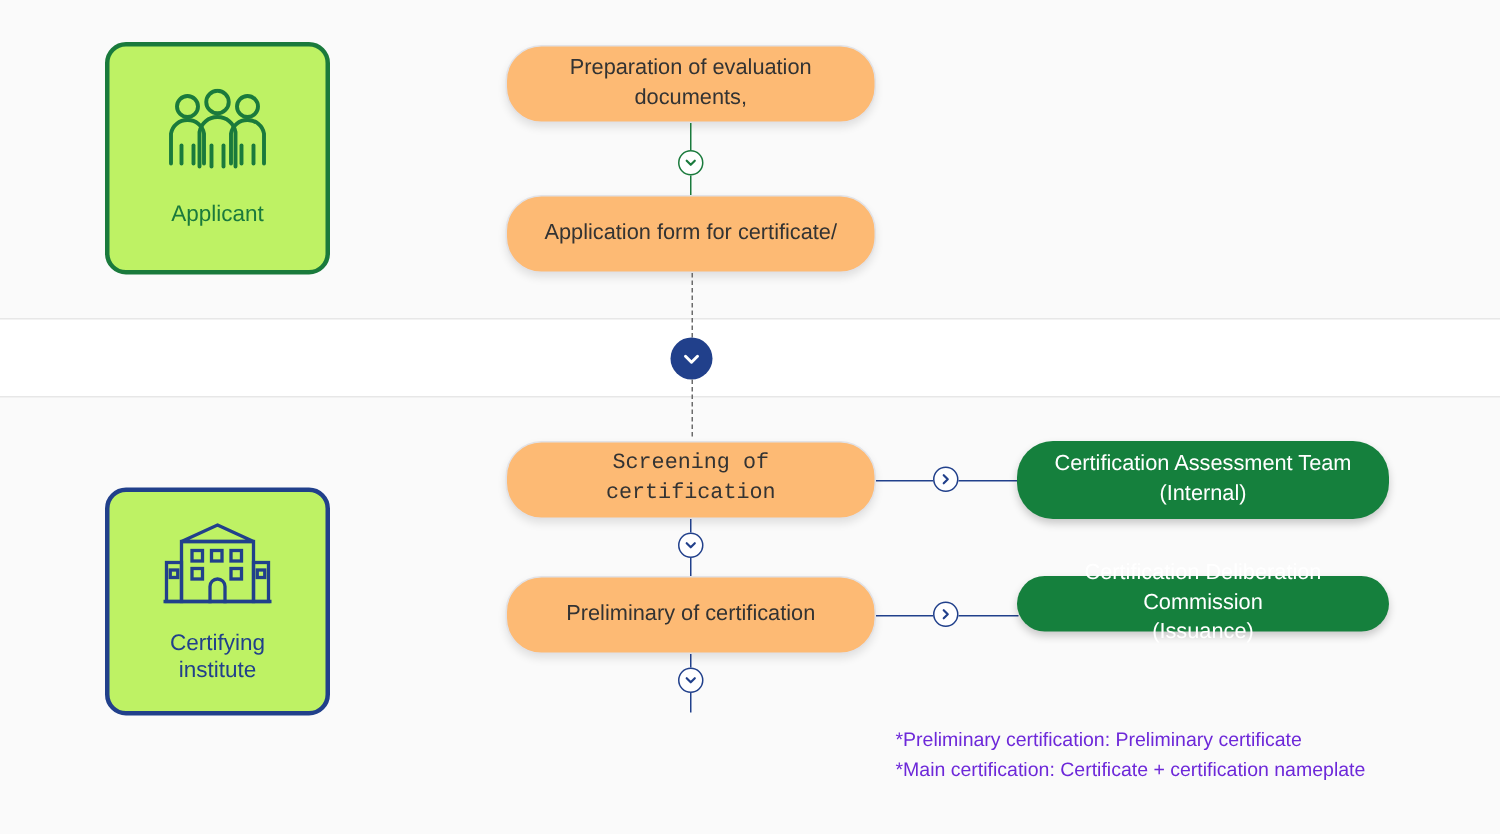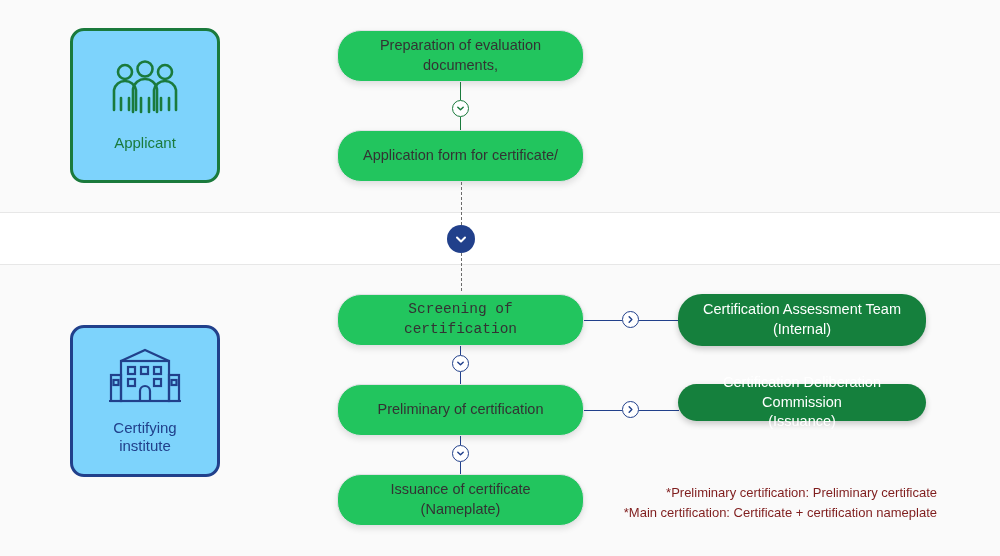--- a/index.html
+++ b/index.html
@@ -27,21 +27,21 @@
     background: #fafafa;
     border-top: 1px solid #e7e7e7;
     border-bottom: 1px solid #e7e7e7;
   }
   .band.top    { top: 0;   height: 212px; border-top: none; }
   .band.bottom { top: 264px; height: 292px; border-bottom: none; }
 
   
   .actor-card {
     position: absolute;
-    background: #7dd3fc;
+    background: #bef264;
     border-radius: 14px;
     box-sizing: border-box;
     display: flex;
     flex-direction: column;
     align-items: center;
     justify-content: center;
   }
   .actor-card .actor-label {
     text-align: center;
     line-height: 1.2;
@@ -56,21 +56,21 @@
     left: 70px; top: 325px; width: 150px; height: 152px;
     border: 3px solid #21408b;
   }
   .actor-institute .actor-label { color: #21408b; margin-top: 10px; }
 
   .actor-icon { display: block; }
 
   
   .pbox {
     position: absolute;
-    background: #22c55e;
+    background: #fdba74;
     border: 1px solid #e2e2e6;
     border-radius: 24px;
     box-shadow: 0 3px 6px rgba(0,0,0,0.10);
     display: flex;
     align-items: center;
     justify-content: center;
     text-align: center;
     color: #333;
     font-size: 14.5px;
     line-height: 1.35;
@@ -140,24 +140,23 @@
     justify-content: center;
   }
   .chev-big svg { display: block; }
 
   
   .notes {
     position: absolute;
     left: 597px;
     top: 483px;
     width: 340px;
-    color: #7f1d1d;
+    color: #6d28d9;
     font-size: 13px;
     line-height: 1.55;
-    text-align: right;
   }
   .notes div { white-space: nowrap; }
 </style>
 </head>
 <body>
 
 <div id="canvas">
 
   <div class="band top"></div>
   <div class="band bottom"></div>
@@ -280,22 +279,19 @@
   </div>
 
   <div class="vline" style="left:460px; top:436px; height:9px;"></div>
   <div class="chev" style="left:452px; top:445px;">
     <svg width="9" height="9" viewBox="0 0 10 10" fill="none" stroke="#21408b" stroke-width="1.6" stroke-linecap="round" stroke-linejoin="round">
         <path d="M2 3.5 L5 6.5 L8 3.5"></path>
       </svg>
   </div>
   <div class="vline" style="left:460px; top:462px; height:13px;"></div>
 
-  <div class="pbox" style="left:337px; top:474px; width:247px; height:52px;">
-    <span>Issuance of certificate (Nameplate)</span>
-  </div>
 
   <div class="notes">
     <div>*Preliminary certification: Preliminary certificate</div>
     <div>*Main certification: Certificate + certification nameplate</div>
   </div>
 
 </div>
 
 </body></html>

